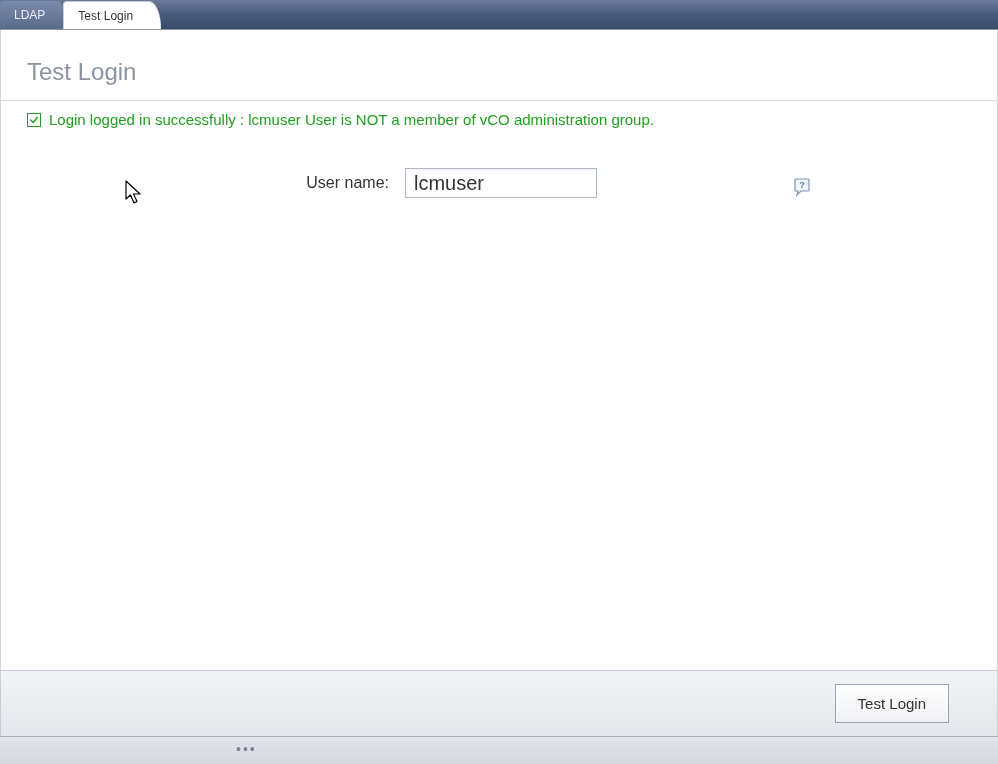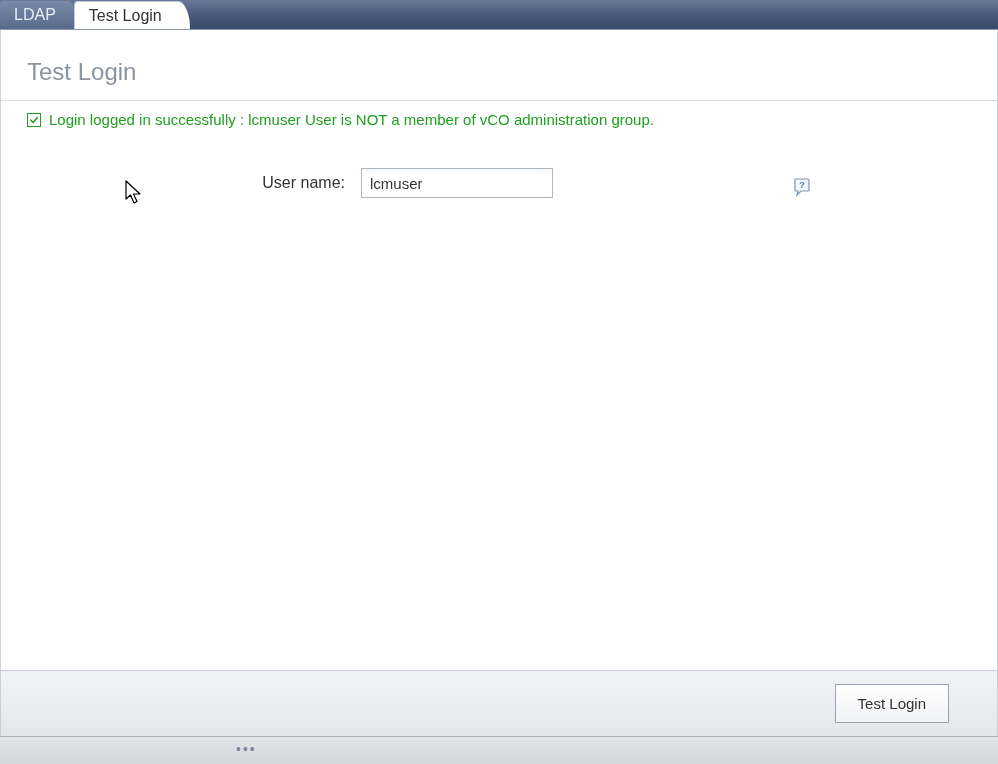--- a/index.html
+++ b/index.html
@@ -21,21 +21,21 @@
       height: 30px;
       display: flex;
       align-items: flex-end;
       border-bottom: 1px solid #8a95aa;
     }
     .tab {
       height: 28px;
       padding: 0 14px;
       display: flex;
       align-items: center;
-      font-size: 16px;
+      font-size: 12px;
       cursor: pointer;
       position: relative;
     }
     .tab-inactive {
       background: linear-gradient(to bottom, #7a8aaa 0%, #5a6a8a 100%);
       color: #e8ecf4;
       border-top-left-radius: 4px;
       border-top-right-radius: 10px 28px;
       margin-right: -4px;
       padding-right: 22px;
@@ -86,35 +86,36 @@
       height: 10px;
     }
     .form-area {
       padding-top: 40px;
       position: relative;
     }
     .form-row {
       display: flex;
       align-items: center;
       margin-bottom: 44px;
+      padding-left: 44px;
     }
     .form-label {
       width: 360px;
       text-align: right;
       color: #333333;
       font-size: 16px;
       padding-right: 16px;
     }
     .form-input {
       width: 192px;
       height: 30px;
       border: 1px solid #b0b6c2;
       background: linear-gradient(to bottom, #f4f6f9 0%, #ffffff 15%);
       padding: 0 8px;
-      font-size: 15px;
+      font-size: 20px;
       color: #333333;
       font-family: inherit;
     }
     .form-input-pw {
       width: 180px;
     }
     .help-icon {
       position: absolute;
       left: 792px;
       top: 50px;

